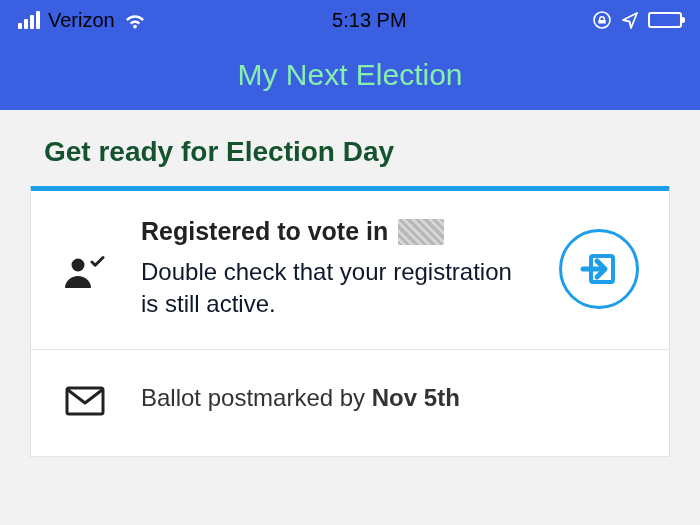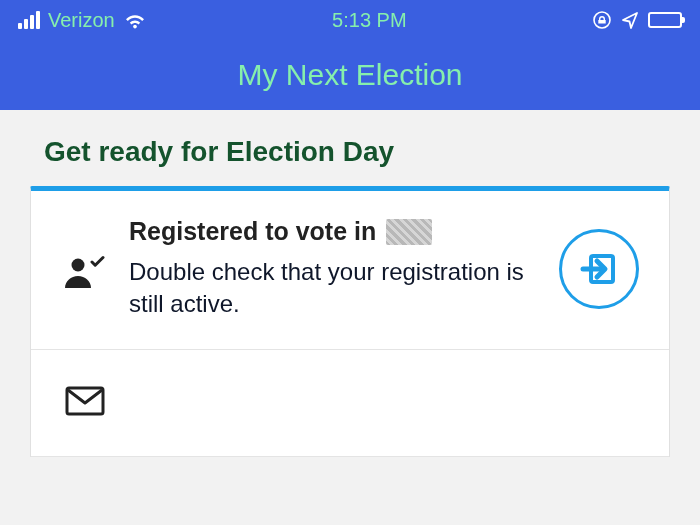--- a/index.html
+++ b/index.html
@@ -1,19 +1,19 @@
 <!DOCTYPE html>
 <html><head>
 <meta charset="utf-8">
 <style>
   * { box-sizing: border-box; margin: 0; padding: 0; }
   html, body { width: 700px; height: 525px; overflow: hidden; font-family: -apple-system, "Helvetica Neue", Arial, sans-serif; background: #f2f2f2; }
   .status-bar {
     background: #3a5fe0;
-    color: #86efac;
+    color: #000000;
     height: 40px;
     display: flex;
     align-items: center;
     justify-content: space-between;
     padding: 0 18px;
     font-size: 20px;
     font-weight: 500;
   }
   .status-left, .status-right { display: flex; align-items: center; gap: 8px; }
   .status-center { font-weight: 400; }
@@ -46,21 +46,21 @@
     overflow: hidden;
   }
   .card-row {
     display: flex;
     align-items: center;
     padding: 26px 28px 28px 32px;
     border-bottom: 1px solid #e4e4e4;
     gap: 22px;
   }
   .row-icon { flex: 0 0 44px; display:flex; align-items:flex-start; justify-content:center; padding-top:6px;}
-  .row-body { flex: 1 1 auto; }
+  .row-body { flex: 1 1 auto; margin-left: 12px; }
   .row-title { font-size: 25px; font-weight: 700; color:#222; margin-bottom:10px; display:flex; align-items:center; gap:10px;}
   .row-text { font-size: 24px; color:#0f172a; line-height:1.35; }
   .row-action { flex: 0 0 84px; display:flex; align-items:center; justify-content:center; }
   .action-circle {
     width: 80px; height: 80px; border: 3px solid #1e9ee8; border-radius: 50%;
     display:flex; align-items:center; justify-content:center; cursor:pointer;
   }
   .blur-chip {
     display:inline-block; width:46px; height:26px; border-radius:2px;
     background: repeating-linear-gradient(45deg,#b8b8b8 0 3px,#d6d6d6 3px 6px);
@@ -139,16 +139,21 @@
       </div>
     </div>
 
     <div class="card-row ballot-row">
       <div class="row-icon">
         <svg width="40" height="30" viewBox="0 0 40 30">
           <rect x="2" y="2" width="36" height="26" rx="2" fill="none" stroke="#222" stroke-width="3"></rect>
           <path d="M3 4l17 13L37 4" fill="none" stroke="#222" stroke-width="3" stroke-linejoin="round"></path>
         </svg>
       </div>
+      <div class="row-body">
+        <span class="ballot-text">
+          <span>Ballot postmarked by </span><strong>Nov 5th</strong>
+        </span>
+      </div>
     </div>
 
   </div>
 </div>
 
 </body></html>

